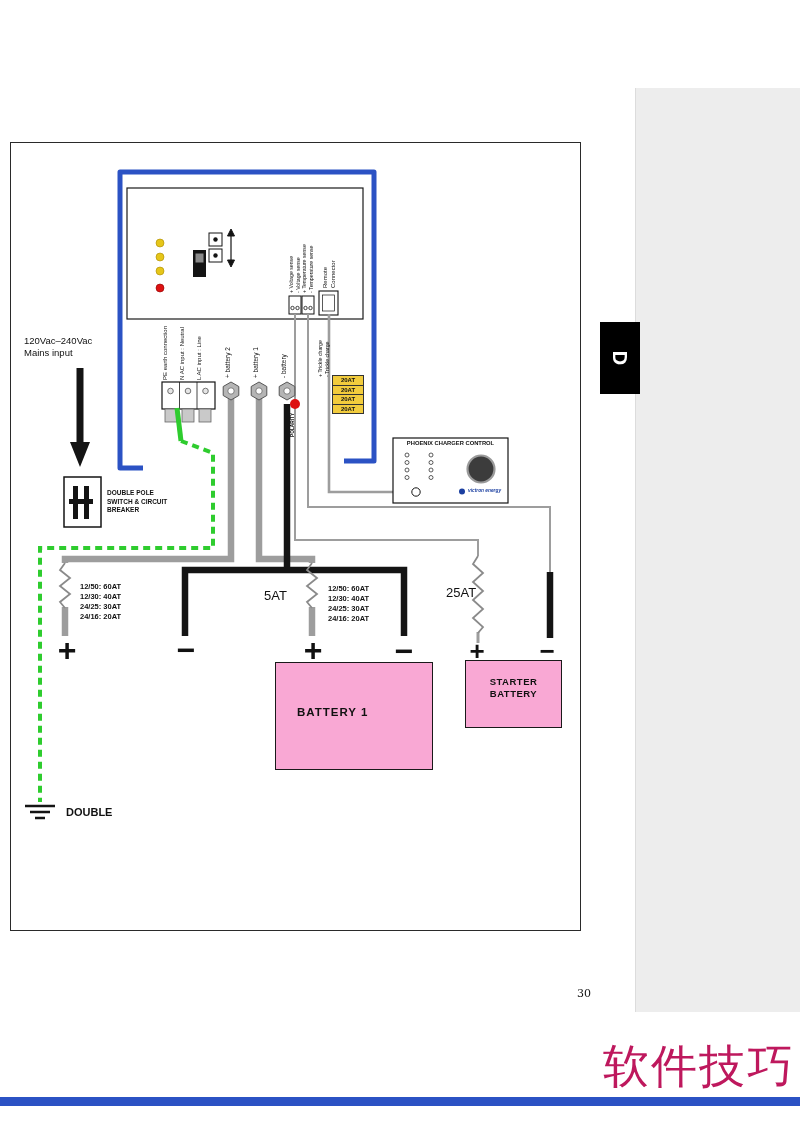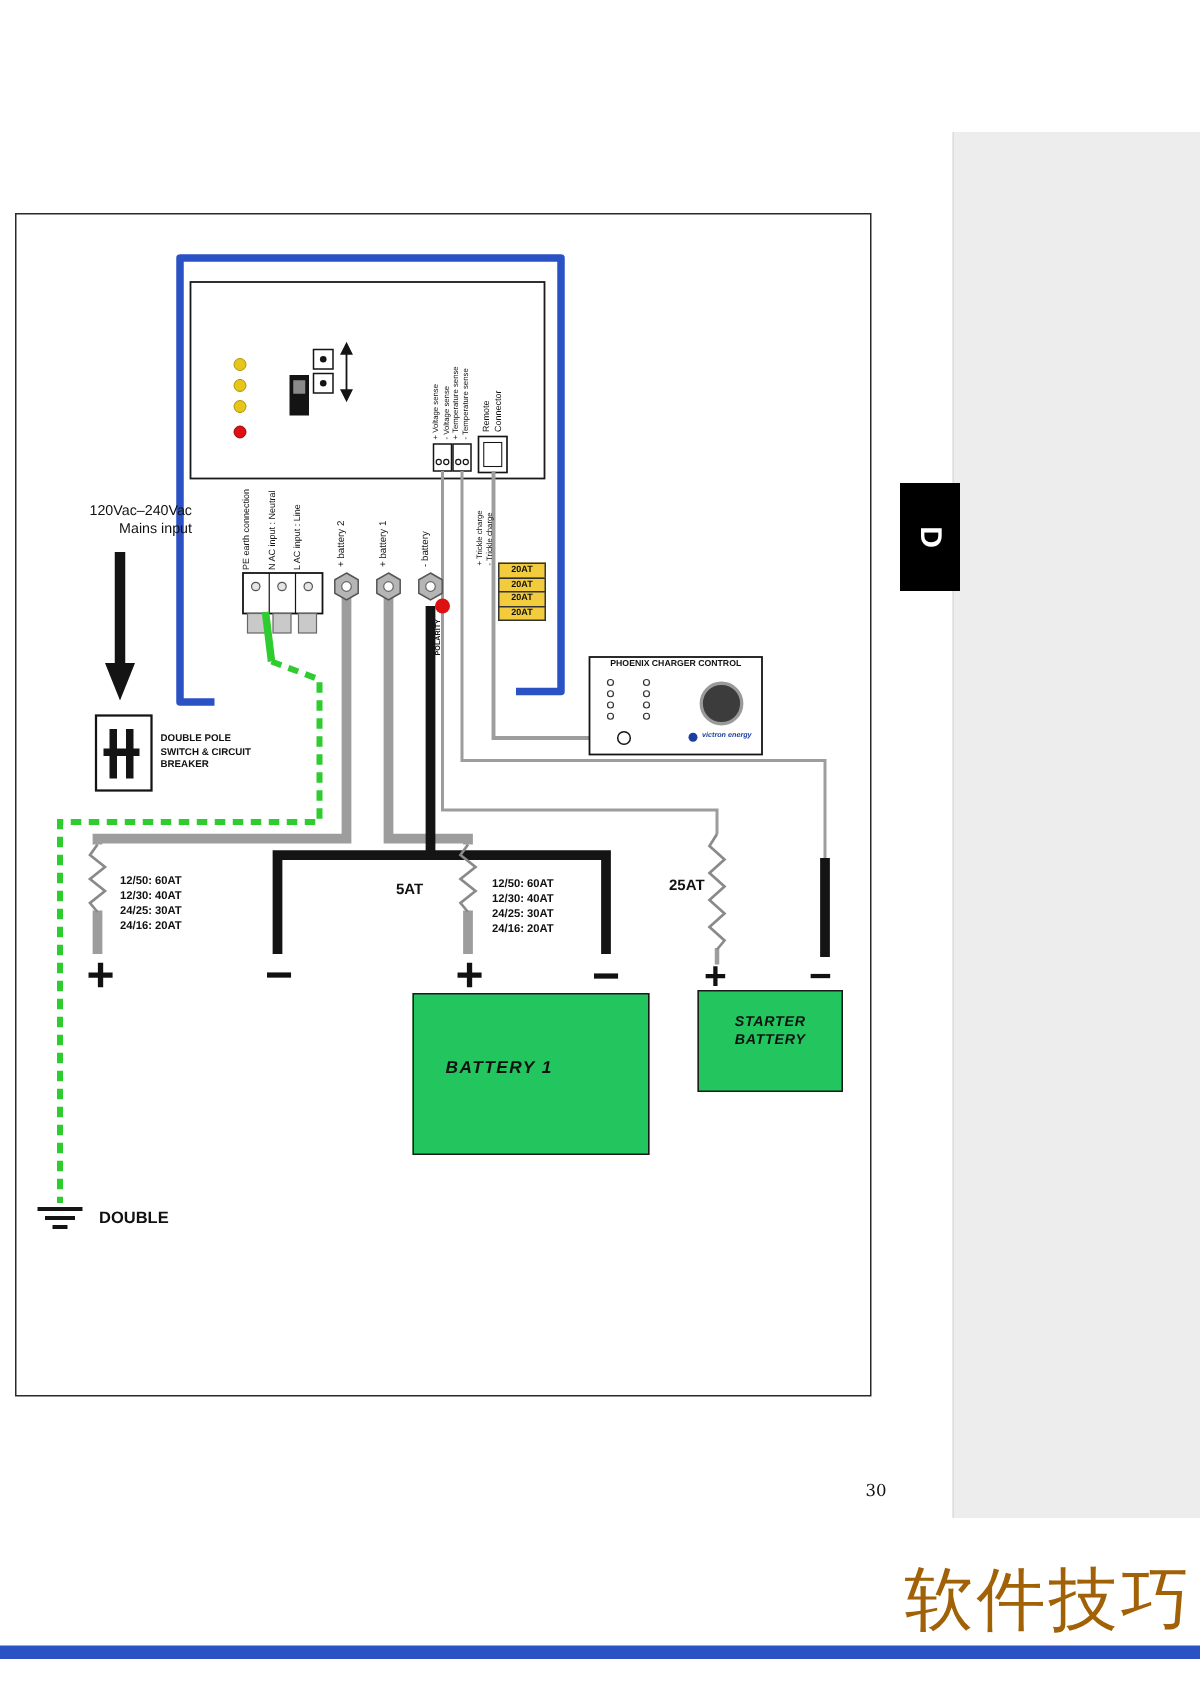--- a/index.html
+++ b/index.html
@@ -4,37 +4,37 @@
 <style>
   html,body{margin:0;padding:0;background:#fff;}
   .page{position:relative;width:800px;height:1132px;background:#ffffff;overflow:hidden;
         font-family:"Liberation Sans",sans-serif;color:#111;}
   .sidebar{position:absolute;left:635px;top:88px;width:165px;height:924px;background:#ededed;border-left:1px solid #dcdcdc;}
   .tabd{position:absolute;left:600px;top:322px;width:40px;height:72px;background:#000;display:flex;align-items:center;justify-content:center;z-index:3;}
   .tabd span{display:block;transform:rotate(90deg);color:#fff;font-weight:bold;font-size:20px;letter-spacing:1px;}
   .frame{position:absolute;left:10px;top:142px;width:569px;height:787px;border:1.5px solid #2a2a2a;z-index:1;}
   svg.diag{position:absolute;left:0;top:0;z-index:2;pointer-events:none;}
   .rot{position:absolute;z-index:4;transform-origin:0 0;transform:rotate(-90deg);white-space:nowrap;color:#111;}
-  .mains{position:absolute;left:24px;top:335px;width:104px;text-align:right;font-size:9.5px;line-height:11.5px;z-index:4;}
+  .mains{position:absolute;left:24px;top:335px;width:104px;text-align:left;font-size:9.5px;line-height:11.5px;z-index:4;}
   .brk{position:absolute;left:107px;top:489px;font-size:6.5px;font-weight:bold;line-height:8.5px;z-index:4;}
   .f20{position:absolute;left:332px;width:30px;height:8.5px;background:#f2cc3d;border:0.8px solid #333;
        font-size:6px;font-weight:bold;text-align:center;line-height:8px;z-index:4;}
   .fuseblock{position:absolute;font-size:7.5px;font-weight:bold;line-height:10px;z-index:4;white-space:nowrap;}
-  .fsingle{position:absolute;font-size:10px;font-weight:bold;z-index:4;}
+  .fsingle{position:absolute;font-size:13px;font-weight:normal;z-index:4;}
   .pm{position:absolute;transform:translate(-50%,-50%);font-weight:bold;font-size:32px;z-index:4;}
   .pm.sm{font-size:26px;}
-  .bbox{position:absolute;border:1.3px solid #1a1a1a;background:#22c55e;z-index:3;font-style:italic;}
+  .bbox{position:absolute;border:1.3px solid #1a1a1a;background:#f9a8d4;z-index:3;}
   .blabel{position:absolute;font-size:11.5px;font-weight:bold;letter-spacing:1px;white-space:nowrap;}
   .stlabel{position:absolute;left:0;width:100%;text-align:center;font-size:9.5px;font-weight:bold;line-height:12px;letter-spacing:.5px;}
   .gnd{position:absolute;left:66px;top:806px;font-size:11px;font-weight:bold;z-index:4;}
   .ptitle{position:absolute;left:394px;top:440px;width:113px;text-align:center;font-size:5.8px;font-weight:bold;z-index:4;}
   .brand{position:absolute;left:468px;top:488px;font-size:4.8px;font-weight:bold;font-style:italic;color:#1b3fa0;z-index:4;}
   .caption{position:absolute;left:18px;top:882px;font-size:13px;letter-spacing:.8px;z-index:4;}
   .pagenum{position:absolute;left:577px;top:987px;font-size:11px;font-family:"DejaVu Serif",serif;z-index:4;}
-  .watermark{position:absolute;left:550px;top:1036px;width:245px;text-align:right;font-size:46px;color:#a16207;z-index:4;letter-spacing:2px;}
+  .watermark{position:absolute;left:550px;top:1036px;width:245px;text-align:right;font-size:46px;color:#be185d;z-index:4;letter-spacing:2px;}
   .bluebar{position:absolute;left:0;top:1097px;width:800px;height:9px;background:#2b52c4;z-index:3;}
 </style>
 </head>
 <body>
 
 <div class="page">
 
   <div class="sidebar"></div>
   <div class="tabd">
     <span>D</span>

